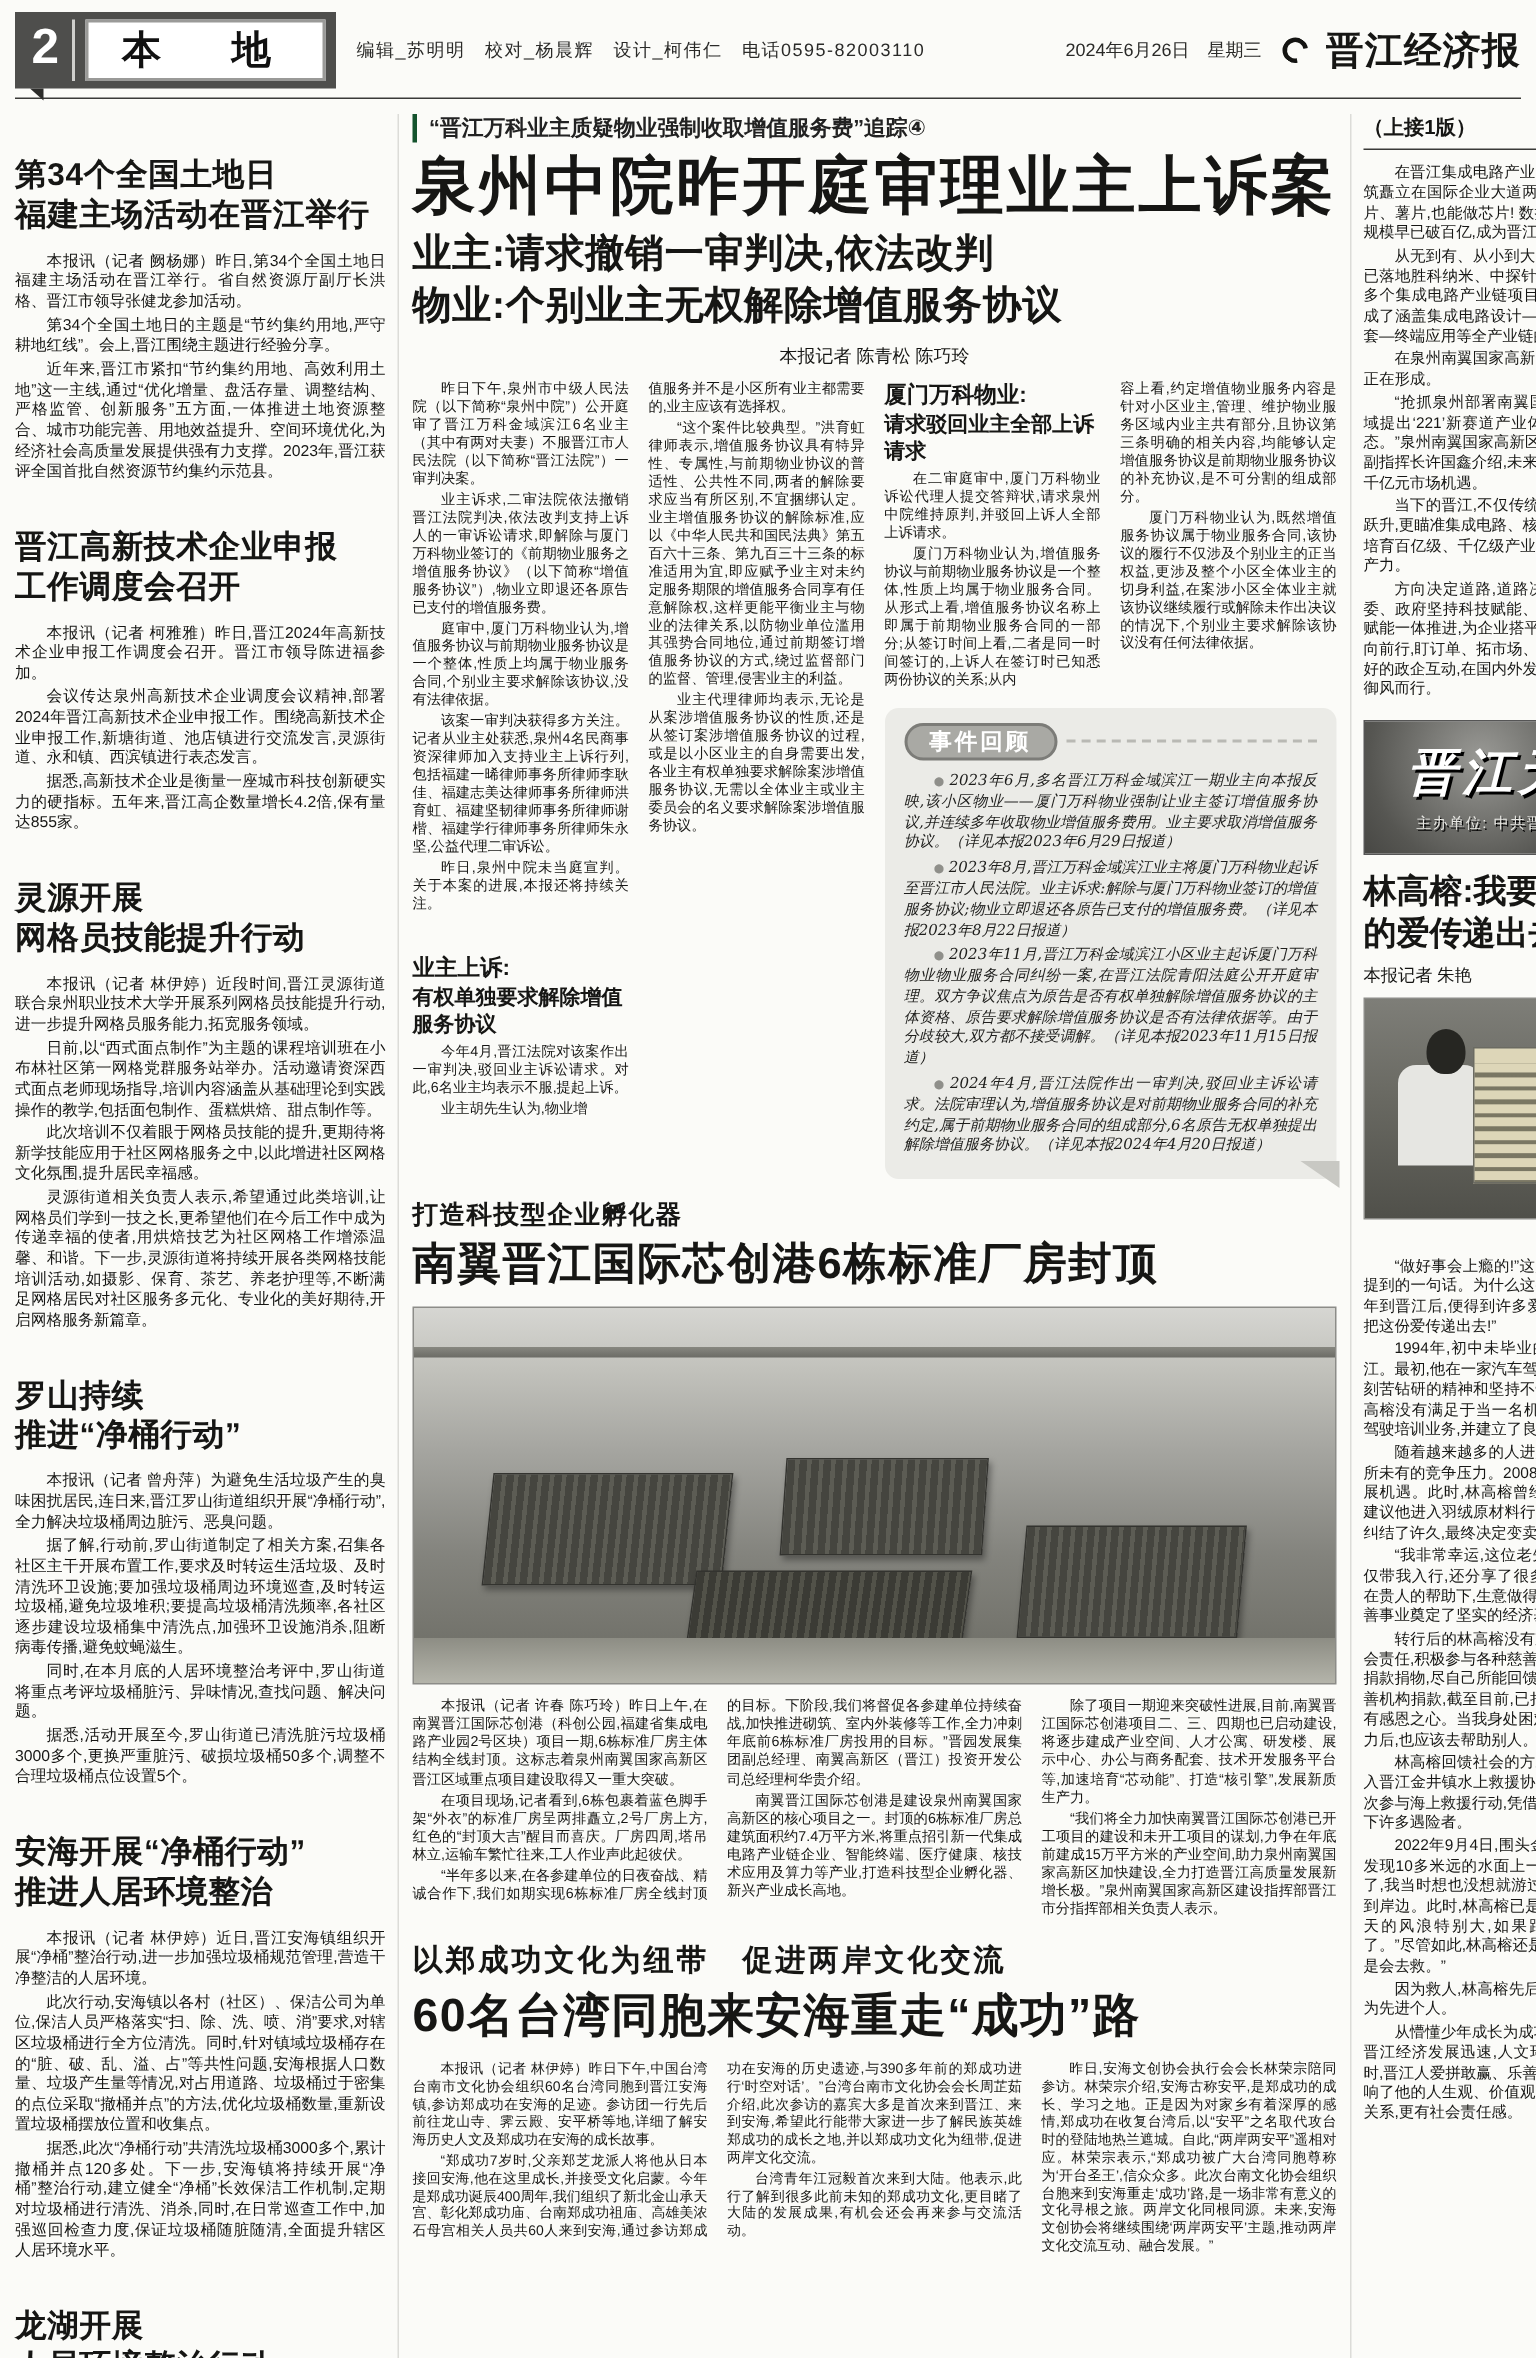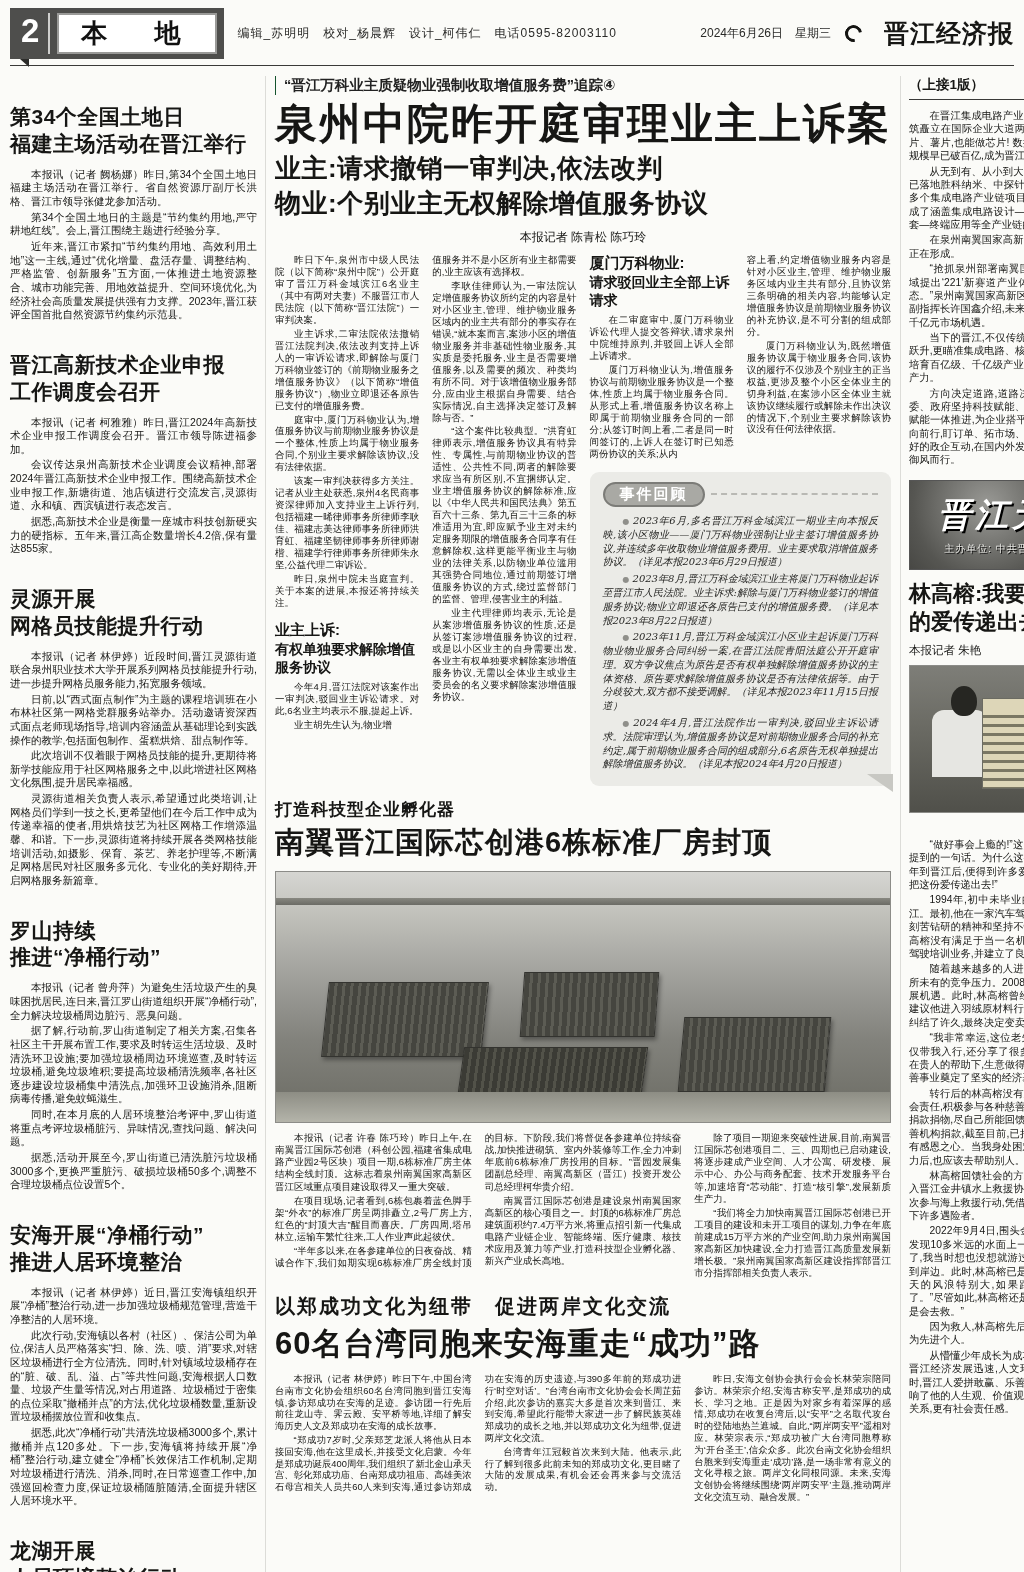--- a/index.html
+++ b/index.html
@@ -11,44 +11,44 @@
     position:relative; padding:8px 10px 0;
   }
   
   .masthead { display:flex; align-items:center; border-bottom:1.5px solid #3a3a38; padding-bottom:6px; }
   .tab { display:flex; align-items:stretch; background:#4e4e4c; padding:5px 7px; position:relative; }
   .tab::after { content:""; position:absolute; left:10px; bottom:-8px; border-left:9px solid transparent; border-right:0 solid transparent; border-top:8px solid #2c2c2a; }
   .pagenum { color:#fff; font-size:33px; font-weight:bold; padding:0 9px 0 4px; border-right:2px solid #cfcfcd; line-height:1.1; }
   .secbox { background:#fff; border:2px solid #9a9a98; margin-left:7px; padding:1px 14px 1px 22px; font-size:26px; font-weight:bold; letter-spacing:20px; color:#111; display:flex; align-items:center; }
   .staffline { font-size:12px; color:#2a2a28; margin-left:14px; letter-spacing:1px; }
   .dateline { font-size:12px; color:#2a2a28; margin-left:auto; margin-right:14px; }
-  .paper { display:flex; align-items:center; gap:22px; }
+  .paper { display:flex; align-items:center; gap:12px; }
   .logo-icon { width:17px; height:17px; border:3.5px solid #141412; border-radius:50%; border-right-color:transparent; transform:rotate(35deg); }
   .paper-name { font-size:25px; font-weight:900; letter-spacing:1px; font-family:"Liberation Serif","DejaVu Serif",serif; }
   
   .content { display:flex; gap:8px; padding-top:10px; }
   .col-left  { width:247px; flex:none; }
   .col-mid   { flex:1; border-left:1px solid #dcdcd8; border-right:1px solid #dcdcd8; padding:0 9px; }
   .col-right { width:243px; flex:none; }
   
   .bp { font-size:10.5px; line-height:1.3; text-align:justify; text-indent:2em; margin-bottom:2px; }
   .cont { text-indent:0; }
   
   .l-art { margin-bottom:30px; }
   .lt { font-size:21px; font-weight:bold; line-height:1.28; margin-bottom:10px; letter-spacing:.5px;margin-top:28px; }
   
-  .kick { font-size:14.5px; font-weight:bold; border-left:1px solid #14532d; padding-left:8px; color:#222; }
+  .kick { font-size:14.5px; font-weight:bold; border-left:3px solid #14532d; padding-left:8px; color:#222; }
   .mh { font-size:42px; font-weight:900; letter-spacing:2px; line-height:1.15; margin:5px 0 3px; white-space:nowrap; }
   .deck { font-size:26px; font-weight:bold; line-height:1.32; letter-spacing:.5px; }
   .byline { text-align:center; font-size:12px; margin:9px 0 8px; }
   .mgrid { display:grid; grid-template-columns:repeat(4,1fr); column-gap:13px; }
   .mc1 { grid-column:1; grid-row:1/3; } .mc2 { grid-column:2; grid-row:1/3; }
   .mc3 { grid-column:3; grid-row:1; }  .mc4 { grid-column:4; grid-row:1; }
   .mcol .bp { font-size:9.5px; line-height:1.26; }
-  .sub-label { font-size:15px; font-weight:900; margin-top:12px; }
+  .sub-label { font-size:15px; font-weight:900; margin-top:27px; }
   .sub-title { font-size:14px; font-weight:bold; line-height:1.3; margin-bottom:5px; }
   
   .evt { grid-column:3/5; grid-row:2; background:#ebebe7; border-radius:9px; padding:10px 13px 12px; margin-top:10px; position:relative; }
   .evt-head { display:flex; align-items:center; margin-bottom:7px; }
   .evt-pill { background:#a9a9a4; border:2px solid #7c7c78; color:#fff; font-weight:bold; font-size:15px; padding:1px 15px; border-radius:15px; letter-spacing:2px; }
   .evt-dash { flex:1; border-bottom:2px dashed #b9b9b4; margin-left:6px; }
   .evt-item { font-family:"DejaVu Serif","Liberation Serif",serif; font-style:italic; font-size:10px; line-height:1.38; text-align:justify; text-indent:2em; margin-bottom:3px; color:#1d1d1b; }
   .dot { color:#8f8f8a; font-size:8px; margin-right:3px; font-style:normal; }
   .evt-fold { position:absolute; right:-2px; bottom:-6px; width:0; height:0; border-left:26px solid transparent; border-top:18px solid #c8c8c3; }
   
@@ -172,21 +172,20 @@
             <p class="bp">庭审中,厦门万科物业认为,增值服务协议与前期物业服务协议是一个整体,性质上均属于物业服务合同,个别业主要求解除该协议,没有法律依据。</p>
             <p class="bp">该案一审判决获得多方关注。记者从业主处获悉,泉州4名民商事资深律师加入支持业主上诉行列,包括福建一晞律师事务所律师李耿佳、福建志美达律师事务所律师洪育虹、福建坚韧律师事务所律师谢楷、福建学行律师事务所律师朱永坚,公益代理二审诉讼。</p>
             <p class="bp">昨日,泉州中院未当庭宣判。关于本案的进展,本报还将持续关注。</p>
             <div class="sub-label">业主上诉:</div>
             <div class="sub-title">有权单独要求解除增值服务协议</div>
             <p class="bp">今年4月,晋江法院对该案作出一审判决,驳回业主诉讼请求。对此,6名业主均表示不服,提起上诉。</p>
             <p class="bp">业主胡先生认为,物业增</p>
           </div>
           <div class="mcol mc2">
             <p class="bp cont">值服务并不是小区所有业主都需要的,业主应该有选择权。</p>
-            <p class="bp">李耿佳律师认为,一审法院认定增值服务协议所约定的内容是针对小区业主,管理、维护物业服务区域内的业主共有部分的事实存在错误,“就本案而言,案涉小区的增值物业服务并非基础性物业服务,其实质是委托服务,业主是否需要增值服务,以及需要的频次、种类均有所不同。对于该增值物业服务部分,应由业主根据自身需要、结合实际情况,自主选择决定签订及解除与否。”</p>
             <p class="bp">“这个案件比较典型。”洪育虹律师表示,增值服务协议具有特异性、专属性,与前期物业协议的普适性、公共性不同,两者的解除要求应当有所区别,不宜捆绑认定。业主增值服务协议的解除标准,应以《中华人民共和国民法典》第五百六十三条、第九百三十三条的标准适用为宜,即应赋予业主对未约定服务期限的增值服务合同享有任意解除权,这样更能平衡业主与物业的法律关系,以防物业单位滥用其强势合同地位,通过前期签订增值服务协议的方式,绕过监督部门的监督、管理,侵害业主的利益。</p>
             <p class="bp">业主代理律师均表示,无论是从案涉增值服务协议的性质,还是从签订案涉增值服务协议的过程,或是以小区业主的自身需要出发,各业主有权单独要求解除案涉增值服务协议,无需以全体业主或业主委员会的名义要求解除案涉增值服务协议。</p>
           </div>
           <div class="mcol mc3">
             <div class="sub-label" style="margin-top:0">厦门万科物业:</div>
             <div class="sub-title">请求驳回业主全部上诉请求</div>
             <p class="bp">在二审庭审中,厦门万科物业诉讼代理人提交答辩状,请求泉州中院维持原判,并驳回上诉人全部上诉请求。</p>
             <p class="bp">厦门万科物业认为,增值服务协议与前期物业服务协议是一个整体,性质上均属于物业服务合同。从形式上看,增值服务协议名称上即属于前期物业服务合同的一部分;从签订时间上看,二者是同一时间签订的,上诉人在签订时已知悉两份协议的关系;从内</p>
           </div>
           <div class="mcol mc4">

